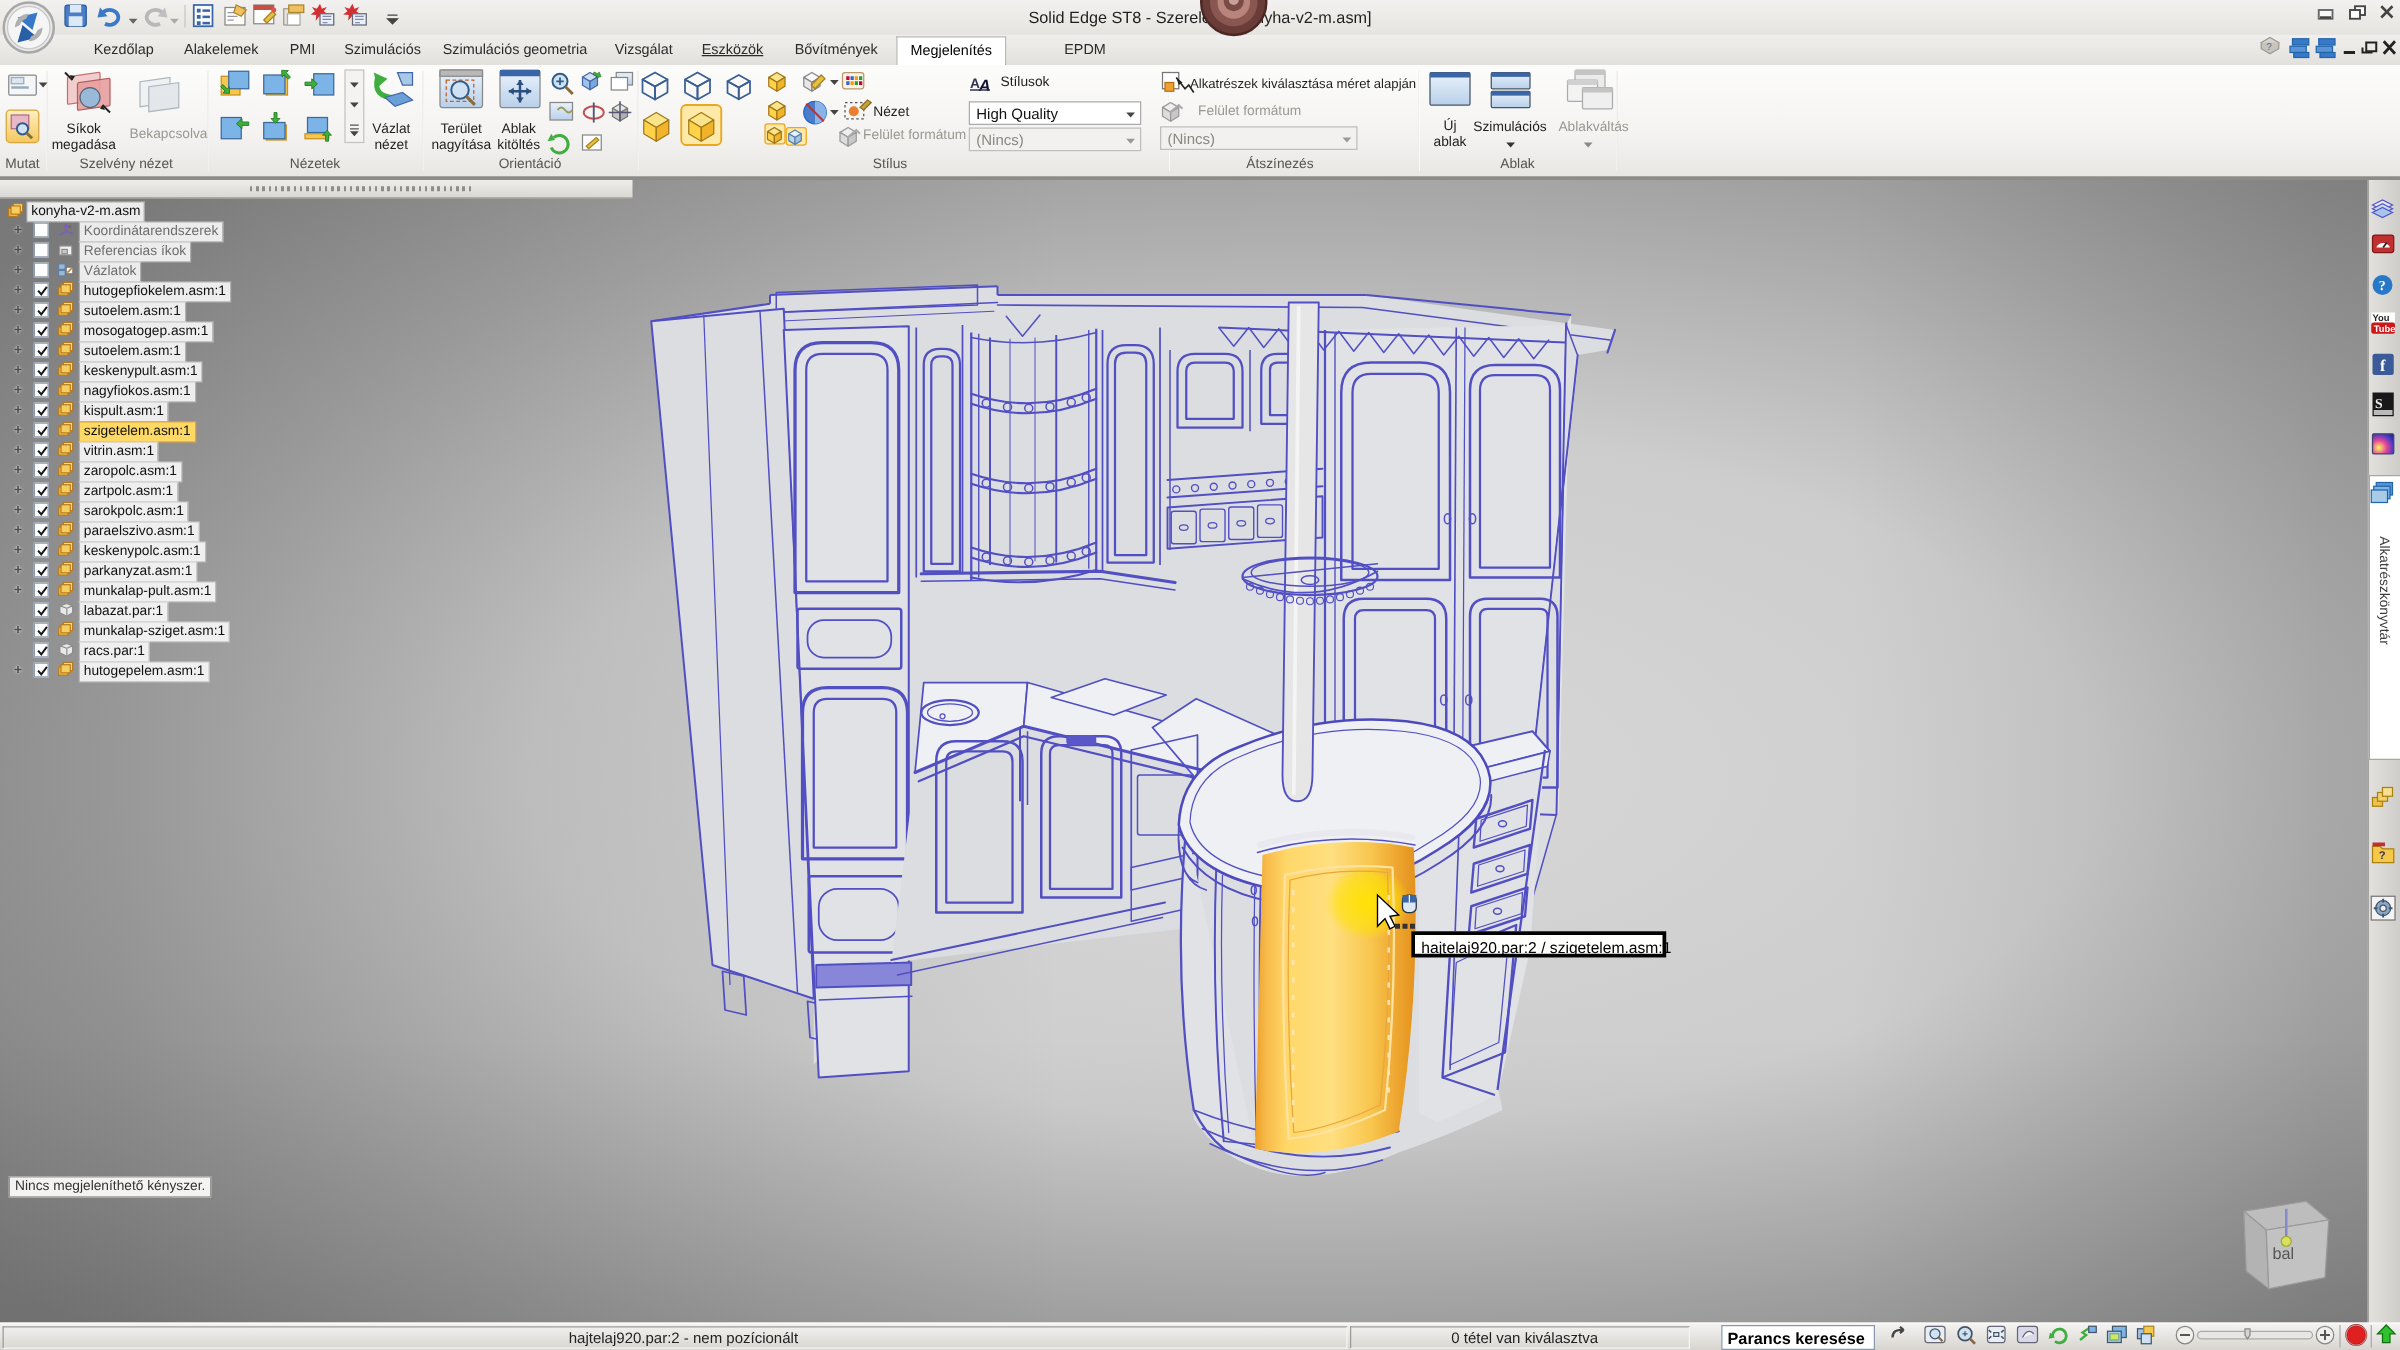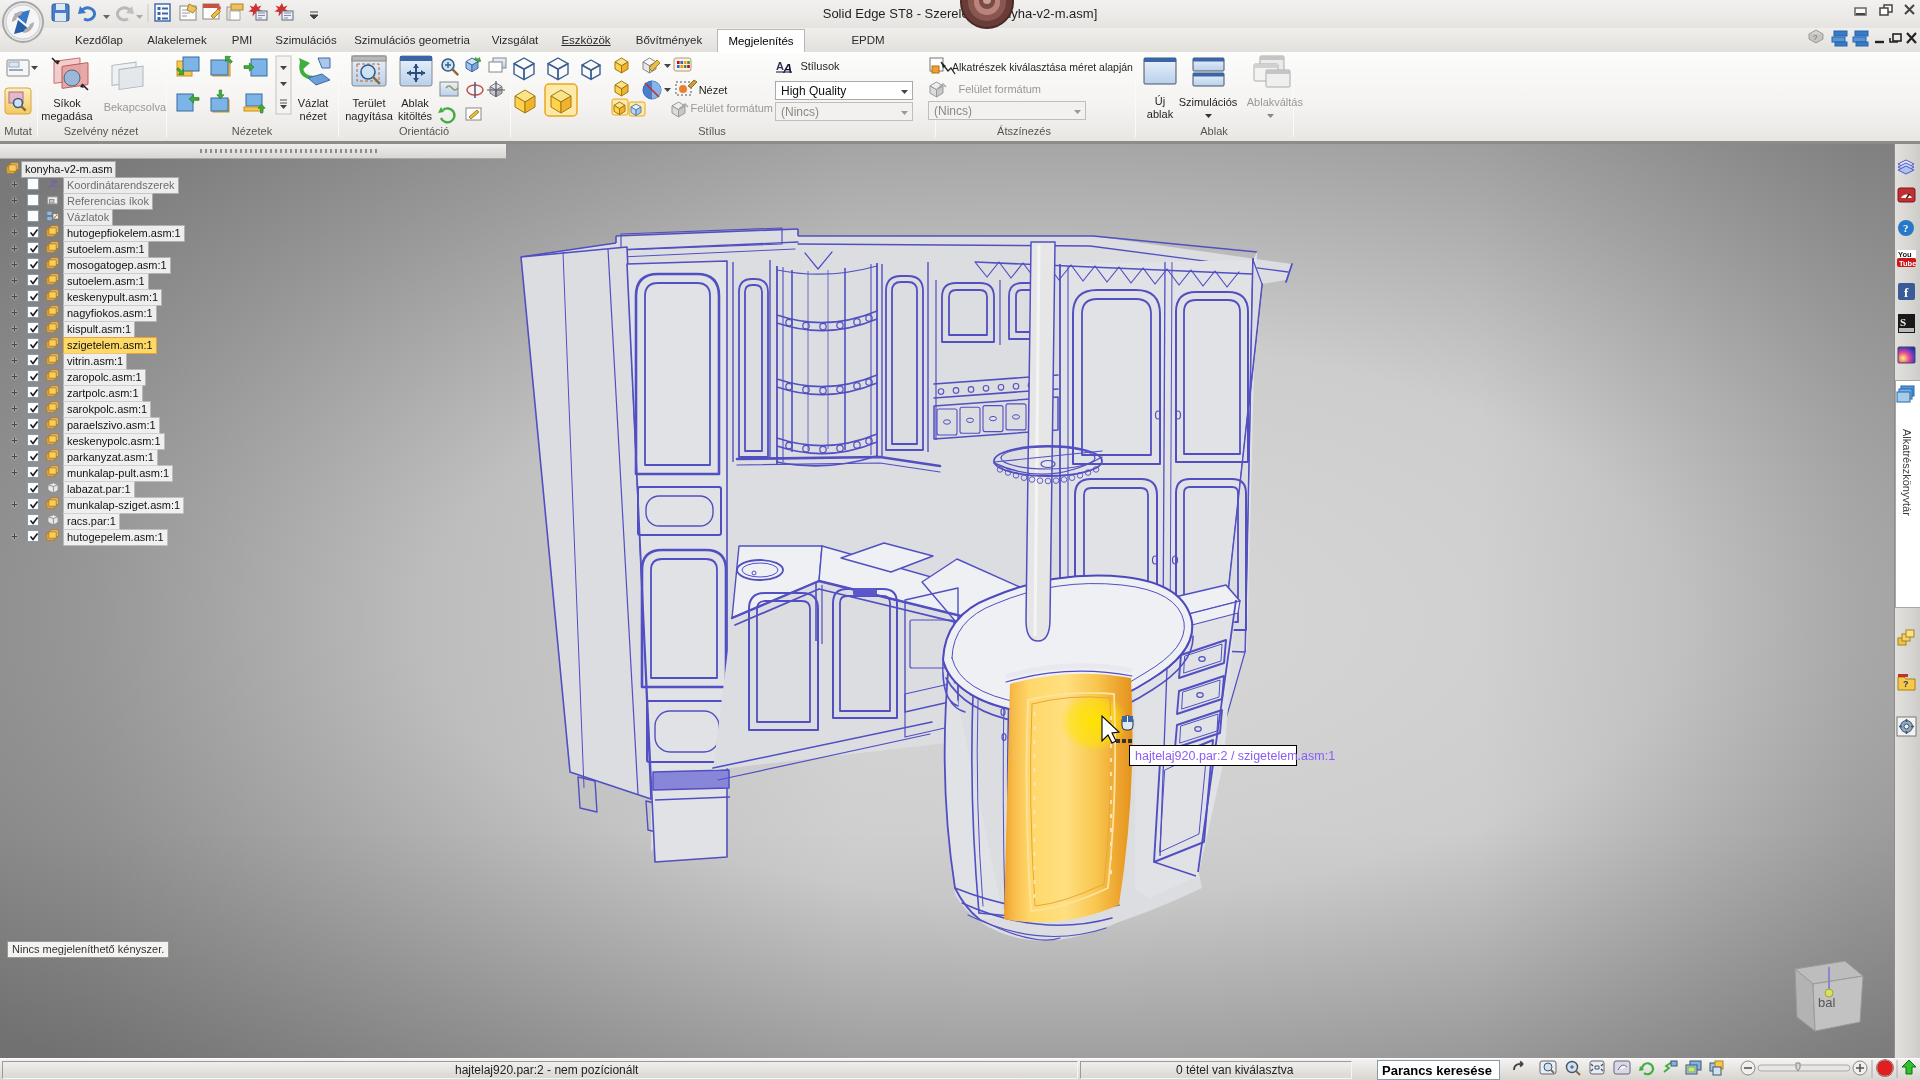--- a/index.html
+++ b/index.html
@@ -55,22 +55,22 @@
 .sbtext { position:absolute; left:5px; top:48px; writing-mode:vertical-rl; font-size:11px; color:#3c3c3c; }
 
 
 #statusbar { position:absolute; left:0; top:1058px; width:1920px; height:22px;
   background:linear-gradient(#f4f3f1,#d8d5d0); border-top:1px solid #ffffff; font-size:12px; color:#222; }
 .sseg { position:absolute; top:2px; height:18px; border:1px solid; border-color:#9d9b97 #f6f5f3 #f6f5f3 #9d9b97; }
 #searchbox { position:absolute; left:1377px; top:1px; width:123px; height:20px; background:#fff;
   border:1px solid #8a9aad; font-weight:bold; font-size:13px; color:#000; padding:2px 0 0 4px; }
 
 
-#tooltip { position:absolute; left:1129px; top:745px; width:168px; height:21px; background:#fffffe;
-  border:1px solid #000000; font-size:12.5px; color:#8b5cf6; padding:3px 0 0 5px; white-space:nowrap; }
+#tooltip { position:absolute; left:1129px; top:745px; width:204px; height:21px; background:#fffffe;
+  border:3px solid #000000; font-size:12.5px; color:#000000; padding:3px 0 0 5px; white-space:nowrap; }
 #constr { position:absolute; left:7px; top:941px; background:#f4f3f1; border:1px solid #9a9894;
   font-size:11px; color:#333; padding:1px 4px 2px 4px; }
 </style>
 </head>
 <body>
 <div id="app">
   <div id="titlebar">
     <div id="title-text">Solid Edge ST8 - Szerelés - [konyha-v2-m.asm]</div>
   </div>
   <div id="tabrow">
@@ -1152,17 +1152,17 @@
   <div id="sidebar">
     <div id="sbtab">
         <div class="sbtext">Alkatrészkönyvtár</div>
       </div>
   </div>
   <div id="statusbar">
     <div class="sseg" style="left:2px; width:1076px;">
         <span style="position:absolute;left:452px;top:1px;text-align:center;">hajtelaj920.par:2 - nem pozícionált</span>
       </div>
     <div class="sseg" style="left:1080px; width:272px;">
-        <span style="position:absolute;left:80px;top:1px;margin-left:15px;">0 tétel van kiválasztva</span>
+        <span style="position:absolute;left:80px;top:1px;">0 tétel van kiválasztva</span>
       </div>
     <div id="searchbox">Parancs keresése</div>
   </div>
 </div>
 
 </body></html>

